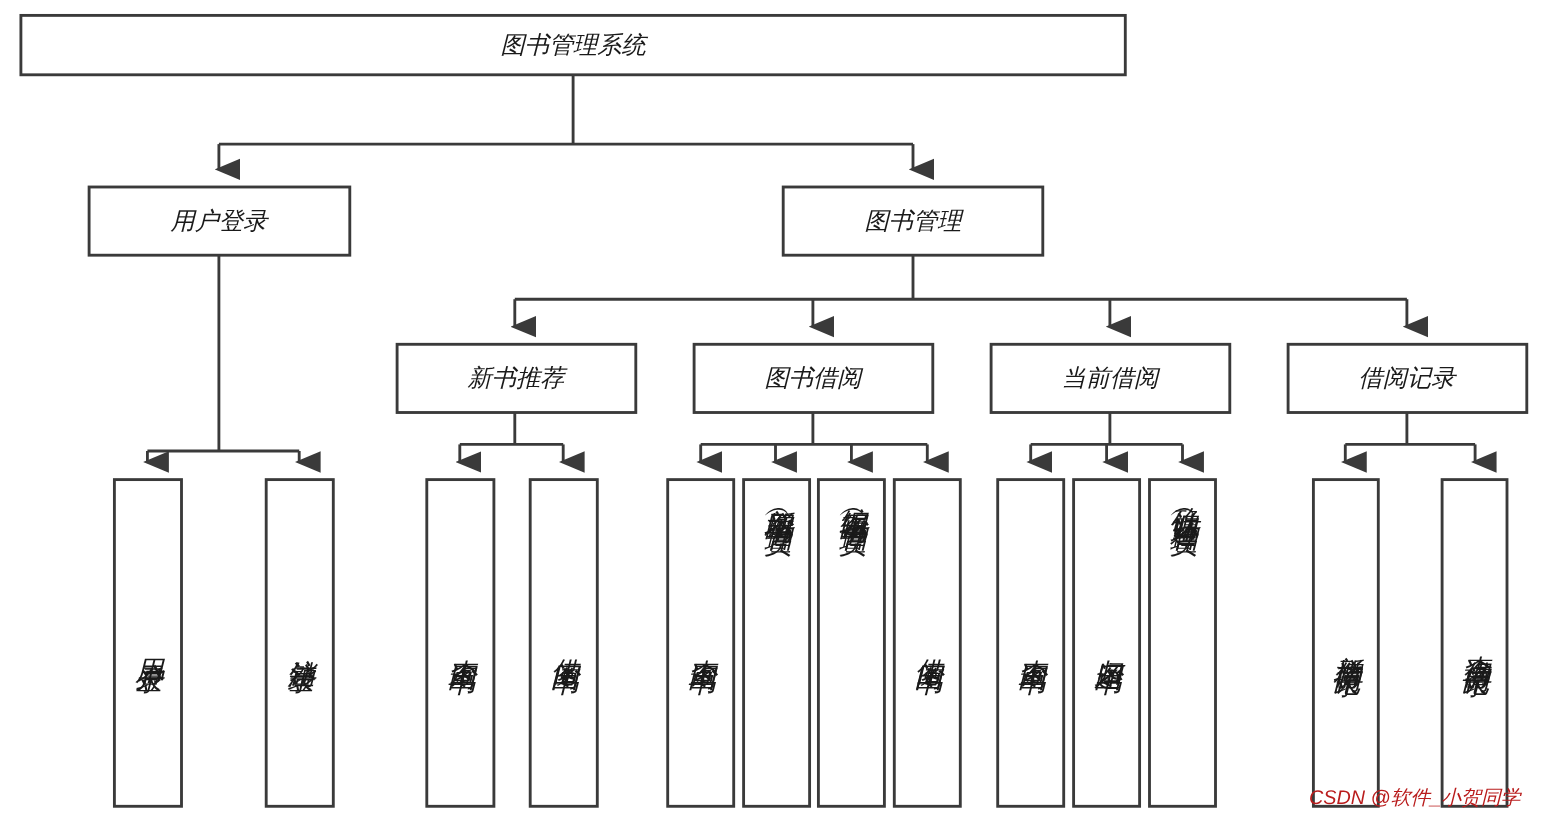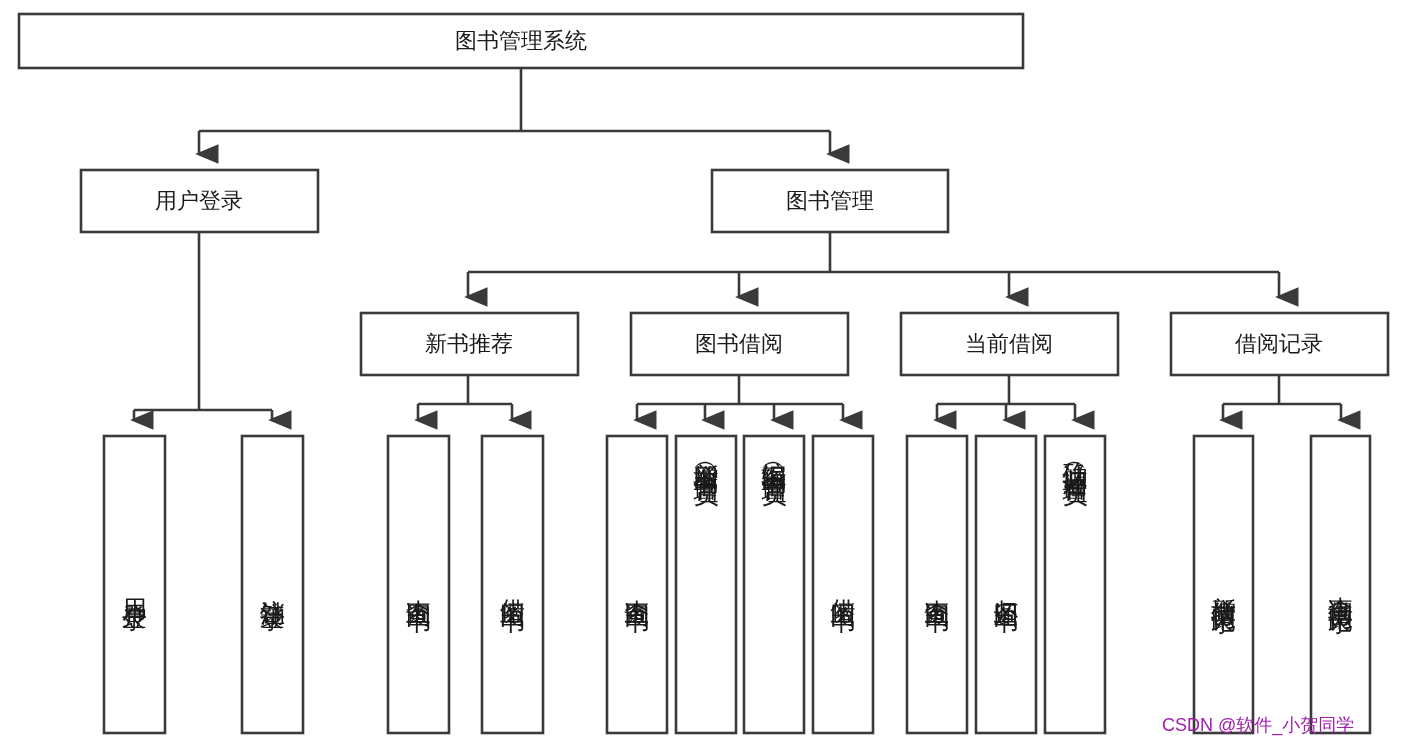--- a/index.html
+++ b/index.html
@@ -1,20 +1,20 @@
 <!DOCTYPE html>
 <html><head>
 <meta charset="utf-8">
 <style>
   html,body{margin:0;padding:0;background:#ffffff;}
   body{
     font-family:"Liberation Sans","DejaVu Sans",sans-serif;
     width:1405px;height:747px;overflow:hidden;
   }
-  #stage{position:relative;width:1277px;height:747px;background:#fff;}
+  #stage{position:relative;width:1277px;height:747px;background:#fff;font-style:italic;}
   svg#diagram{position:absolute;left:0;top:0;width:1405px;height:747px;display:block;}
   .node-rect{fill:#ffffff;stroke:#3a3a3a;stroke-width:2.6;}
   .conn{stroke:#3a3a3a;stroke-width:2.6;fill:none;stroke-linecap:butt;}
   .arrow-head{fill:#3a3a3a;stroke:none;}
   .node-label{
     font-family:"Liberation Sans","DejaVu Sans",sans-serif;
     fill:#1a1a1a;font-size:22px;
     text-anchor:middle;dominant-baseline:middle;
   }
   .leaf-label-box{
@@ -27,23 +27,23 @@
     text-orientation:upright;
     font-family:"Liberation Sans","DejaVu Sans",sans-serif;
     font-size:25px;color:#1a1a1a;
     letter-spacing:3px;
     line-height:1;
     white-space:nowrap;
   }
   .watermark{
     position:absolute;
     font-family:"Liberation Sans","DejaVu Sans",sans-serif;
-    font-size:18px;color:#a21caf;
+    font-size:18px;color:#b91c1c;
     white-space:nowrap;
-    left:1162px;top:713px;
+    left:1190px;top:713px;
   }
 </style>
 </head>
 <body>
 
 <div id="stage">
 
   <svg id="diagram" viewBox="0 0 1405 747">
     <defs>
       <marker id="arrow" viewBox="0 0 12 12" refX="6" refY="10" markerWidth="9" markerHeight="9" orient="auto-start-reverse">

